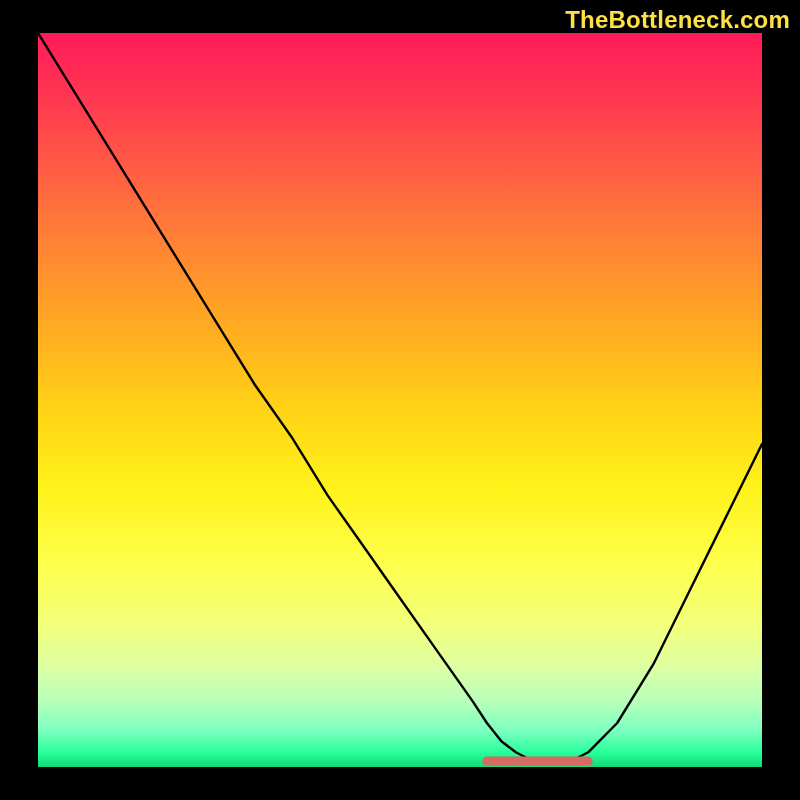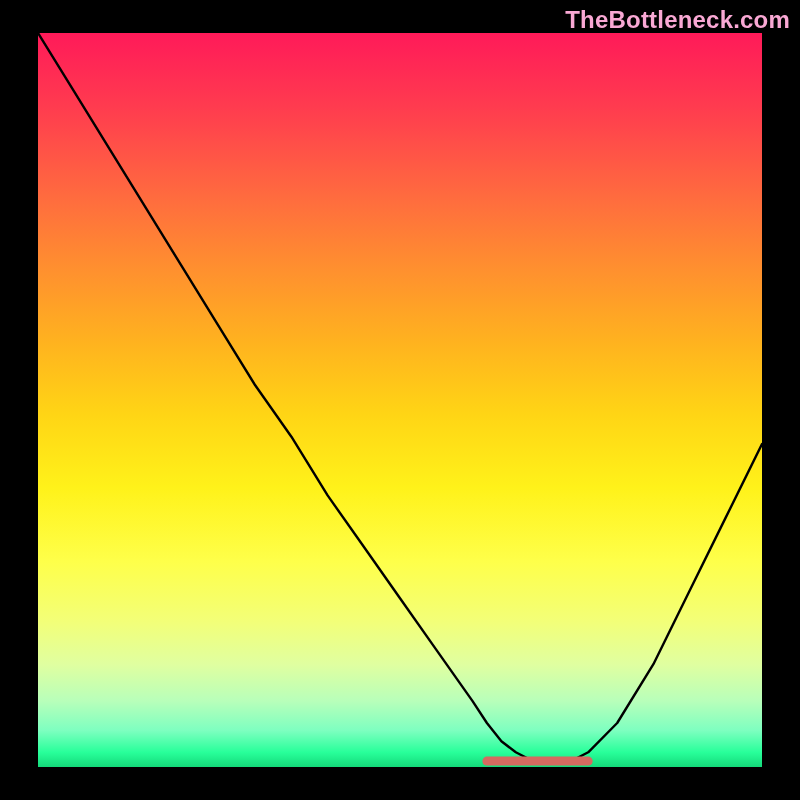--- a/index.html
+++ b/index.html
@@ -14,21 +14,21 @@
   .frame {
     position: relative;
     width: 800px;
     height: 800px;
     background: #000;
   }
   .watermark {
     position: absolute;
     top: 6px;
     right: 10px;
-    color: #f9a8d4;
+    color: #fde047;
     font-size: 24px;
     font-weight: 600;
     letter-spacing: 0.2px;
     z-index: 20;
     user-select: none;
   }
   .plot-area {
     position: absolute;
     left: 38px;
     top: 33px;

